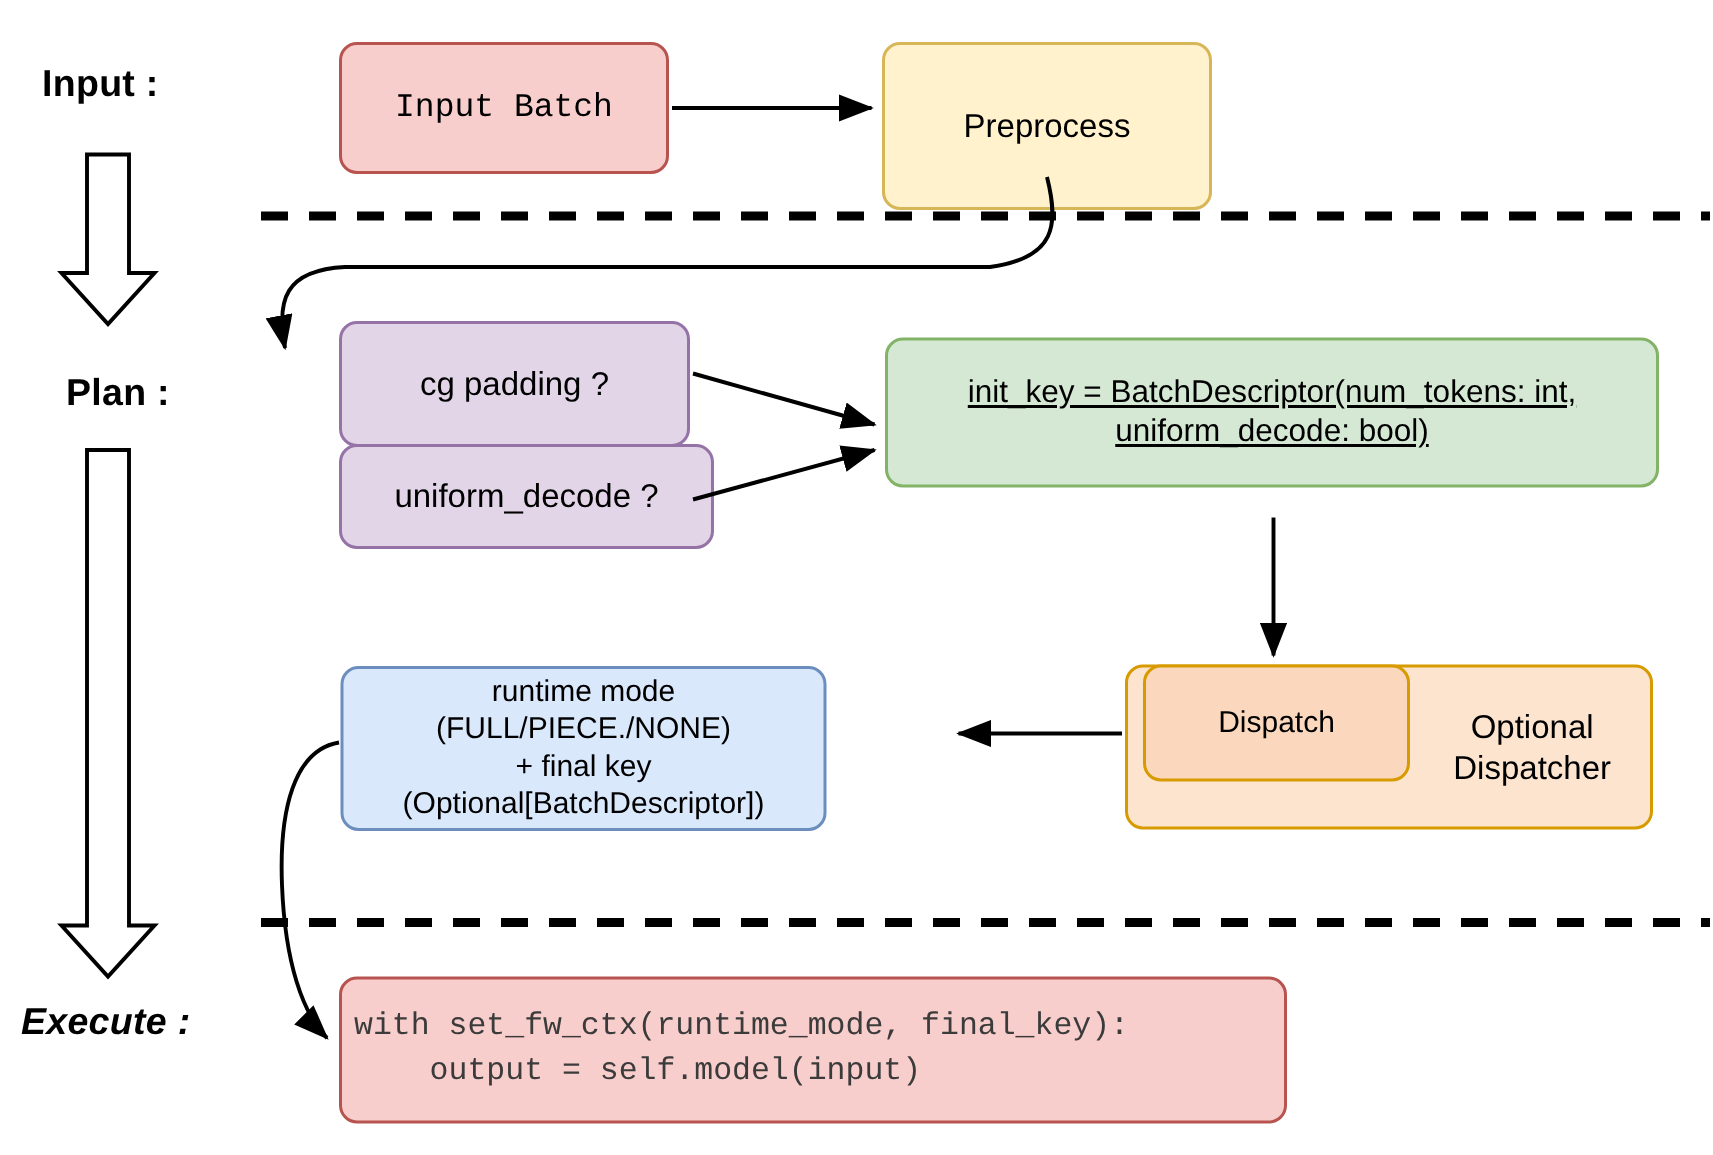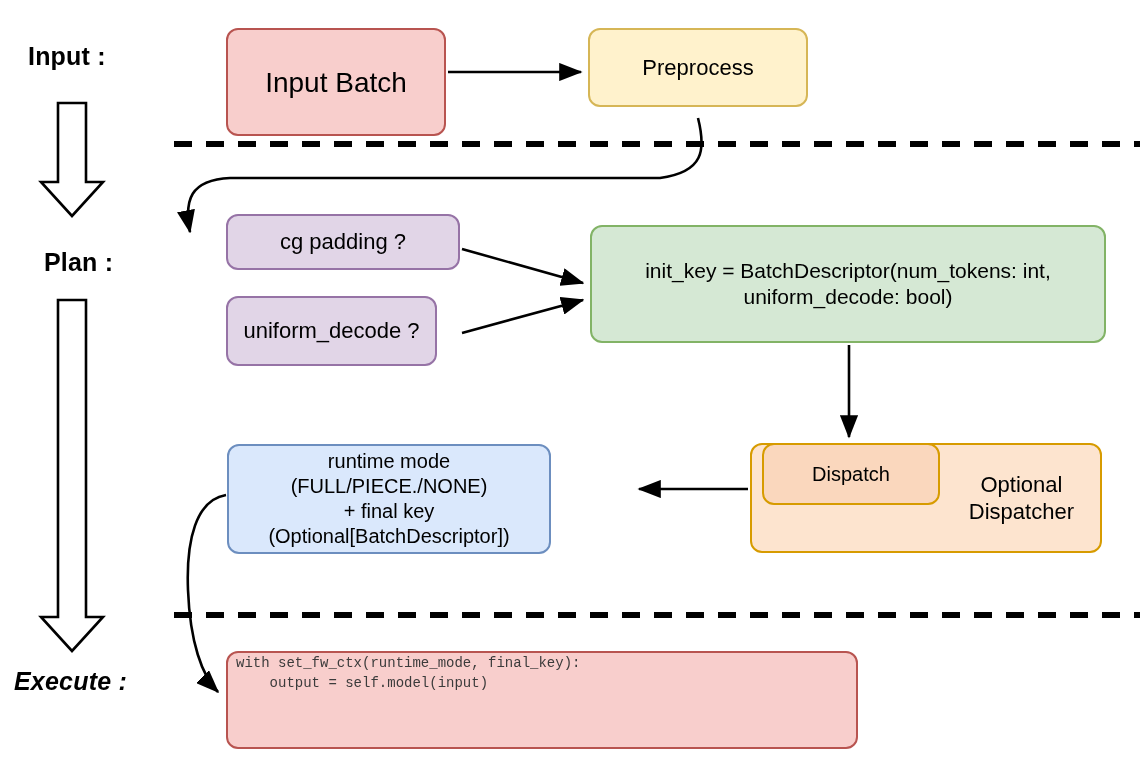--- a/index.html
+++ b/index.html
@@ -41,25 +41,25 @@
     line-height: 1.25;
   }
   .node-text { display: block; white-space: pre-line; }
   .code-node {
     position: absolute;
     box-sizing: border-box;
     border-radius: 12px;
     border-width: 2px;
     border-style: solid;
     display: flex;
-    align-items: flex-start;
+    align-items: center;
     justify-content: flex-start;
     font-family: "Liberation Mono", monospace;
     color: #3b3b3b;
-    font-size: 14px;
+    font-size: 21px;
     line-height: 1.45;
     padding-left: 8px;
   }
   .code-node pre {
     margin: 0;
     font-family: "Liberation Mono", monospace;
     white-space: pre;
   }
   svg.overlay {
     position: absolute;
@@ -71,47 +71,47 @@
 </style>
 </head>
 <body>
 
 <div id="canvas">
 
   <div class="stage-label" style="left:28px; top:42px;">Input :</div>
   <div class="stage-label" style="left:44px; top:248px;">Plan :</div>
   <div class="stage-label" style="left:14px; top:667px;font-style:italic;">Execute :</div>
 
-  <div class="node" style="left:226px; top:28px; width:220px; height:108px; background:#f8cecc; border-color:#b85450; font-size:28px;">
+  <div class="node" style="left:226px; top:28px; width:220px; height:88px; background:#f8cecc; border-color:#b85450; font-size:22px;font-family:Liberation Mono, monospace;">
     <span class="node-text">Input Batch</span>
   </div>
 
-  <div class="node" style="left:588px; top:28px; width:220px; height:79px; background:#fff2cc; border-color:#d6b656; font-size:22px;">
+  <div class="node" style="left:588px; top:28px; width:220px; height:112px; background:#fff2cc; border-color:#d6b656; font-size:22px;">
     <span class="node-text">Preprocess</span>
   </div>
 
-  <div class="node" style="left:226px; top:214px; width:234px; height:56px; background:#e1d5e7; border-color:#9673a6; font-size:22px;">
+  <div class="node" style="left:226px; top:214px; width:234px; height:84px; background:#e1d5e7; border-color:#9673a6; font-size:22px;">
     <span class="node-text">cg padding ?</span>
   </div>
 
-  <div class="node" style="left:226px; top:296px; width:211px; height:70px; background:#e1d5e7; border-color:#9673a6; font-size:22px;">
+  <div class="node" style="left:226px; top:296px; width:250px; height:70px; background:#e1d5e7; border-color:#9673a6; font-size:22px;">
     <span class="node-text">uniform_decode ?</span>
   </div>
 
-  <div class="node" style="left:590px; top:225px; width:516px; height:118px; background:#d5e8d4; border-color:#82b366; font-size:21px;">
+  <div class="node" style="left:590px; top:225px; width:516px; height:100px; background:#d5e8d4; border-color:#82b366; font-size:21px;text-decoration:underline;">
     <span class="node-text">init_key = BatchDescriptor(num_tokens: int,
 uniform_decode: bool)</span>
   </div>
 
   <div class="node" style="left:750px; top:443px; width:352px; height:110px; background:#fde4cf; border-color:#d79b00; font-size:22px; justify-content:flex-end; padding-right:26px;">
     <span class="node-text">Optional
 Dispatcher</span>
   </div>
 
-  <div class="node" style="left:762px; top:443px; width:178px; height:62px; background:#fad7bd; border-color:#d79b00; font-size:20px;">
+  <div class="node" style="left:762px; top:443px; width:178px; height:78px; background:#fad7bd; border-color:#d79b00; font-size:20px;">
     <span class="node-text">Dispatch</span>
   </div>
 
   <div class="node" style="left:227px; top:444px; width:324px; height:110px; background:#dae8fc; border-color:#6c8ebf; font-size:20px;">
     <span class="node-text">runtime mode (FULL/PIECE./NONE)
 + final key (Optional[BatchDescriptor])</span>
   </div>
 
   <div class="code-node" style="left:226px; top:651px; width:632px; height:98px; background:#f8cecc; border-color:#b85450;">
     <pre>with set_fw_ctx(runtime_mode, final_key):

